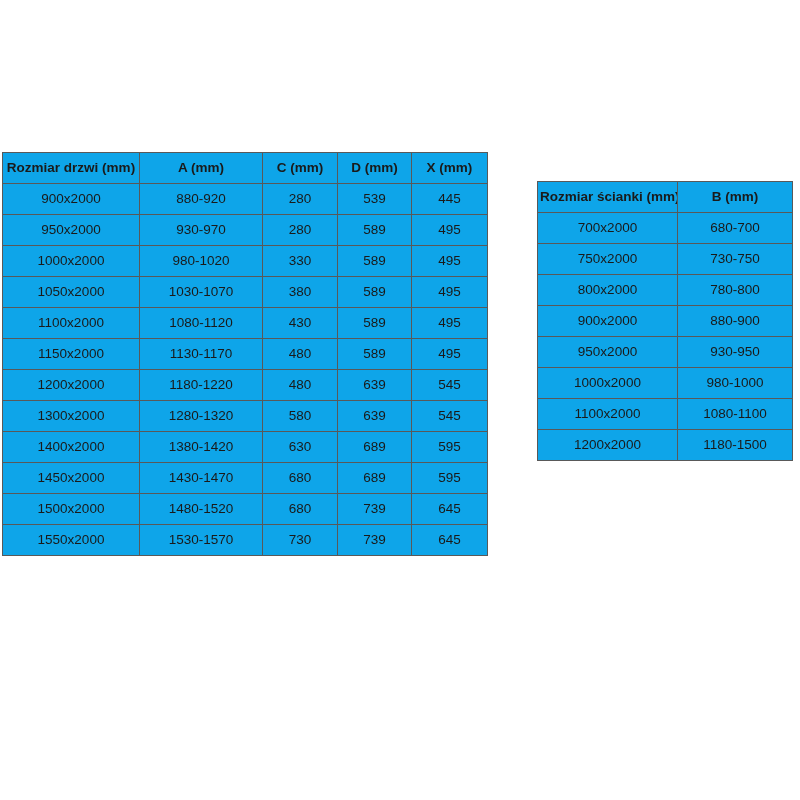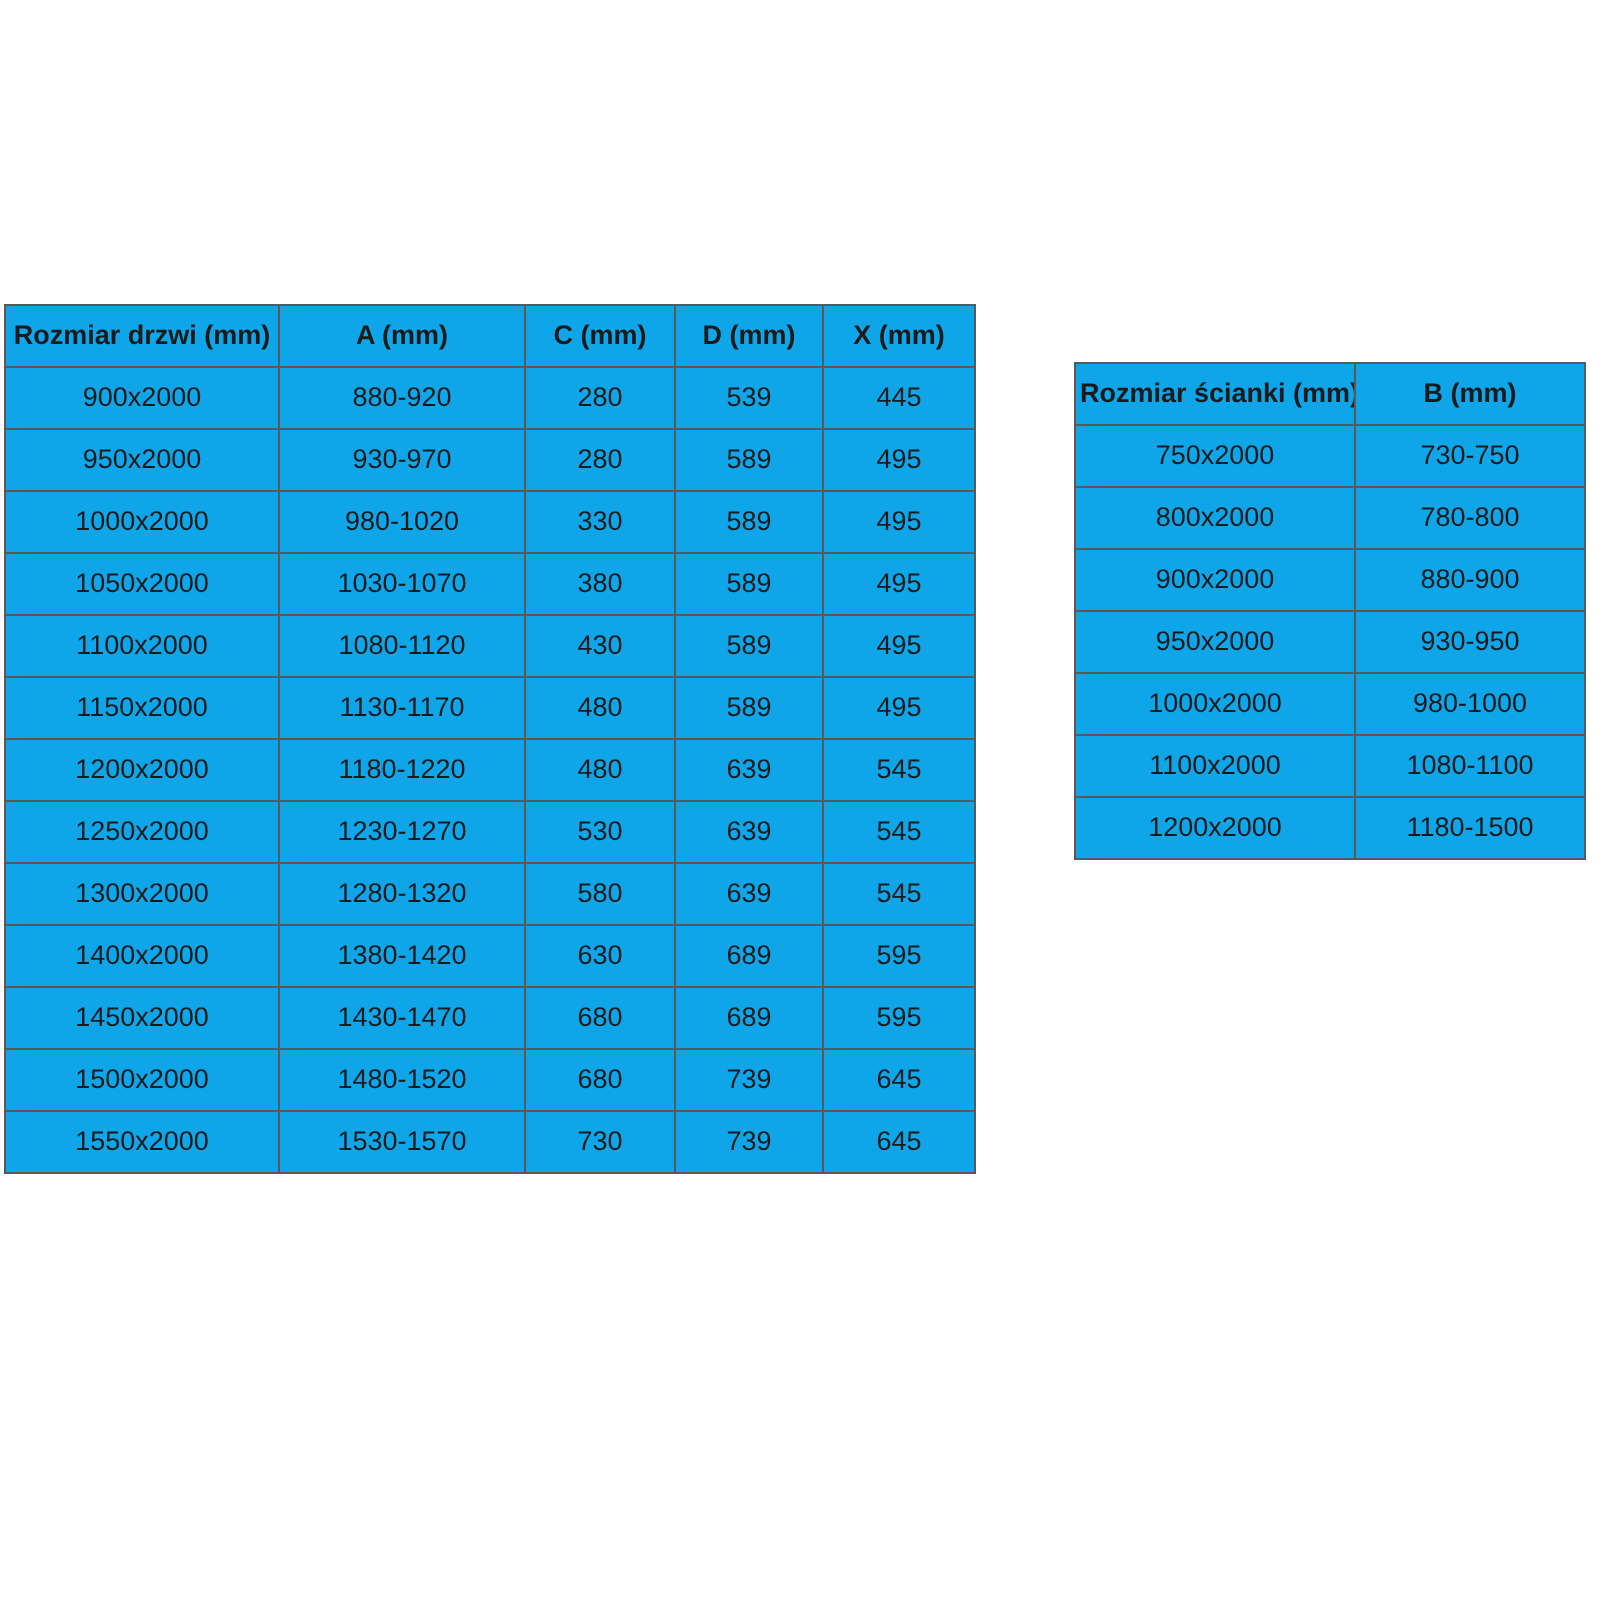--- a/index.html
+++ b/index.html
@@ -118,27 +118,20 @@
           <td>495</td>
         </tr>
         <tr>
           <td>1200x2000</td>
           <td>1180-1220</td>
           <td>480</td>
           <td>639</td>
           <td>545</td>
         </tr>
         <tr>
-          <td>1250x2000</td>
-          <td>1230-1270</td>
-          <td>530</td>
-          <td>639</td>
-          <td>545</td>
-        </tr>
-        <tr>
           <td>1300x2000</td>
           <td>1280-1320</td>
           <td>580</td>
           <td>639</td>
           <td>545</td>
         </tr>
         <tr>
           <td>1400x2000</td>
           <td>1380-1420</td>
           <td>630</td>
@@ -175,20 +168,24 @@
       <col style="width:115px">
     </colgroup>
     <thead>
       <tr>
           <th>Rozmiar ścianki (mm)</th>
           <th>B (mm)</th>
         </tr>
     </thead>
     <tbody>
         <tr>
+          <td>700x2000</td>
+          <td>680-700</td>
+        </tr>
+        <tr>
           <td>750x2000</td>
           <td>730-750</td>
         </tr>
         <tr>
           <td>800x2000</td>
           <td>780-800</td>
         </tr>
         <tr>
           <td>900x2000</td>
           <td>880-900</td>

